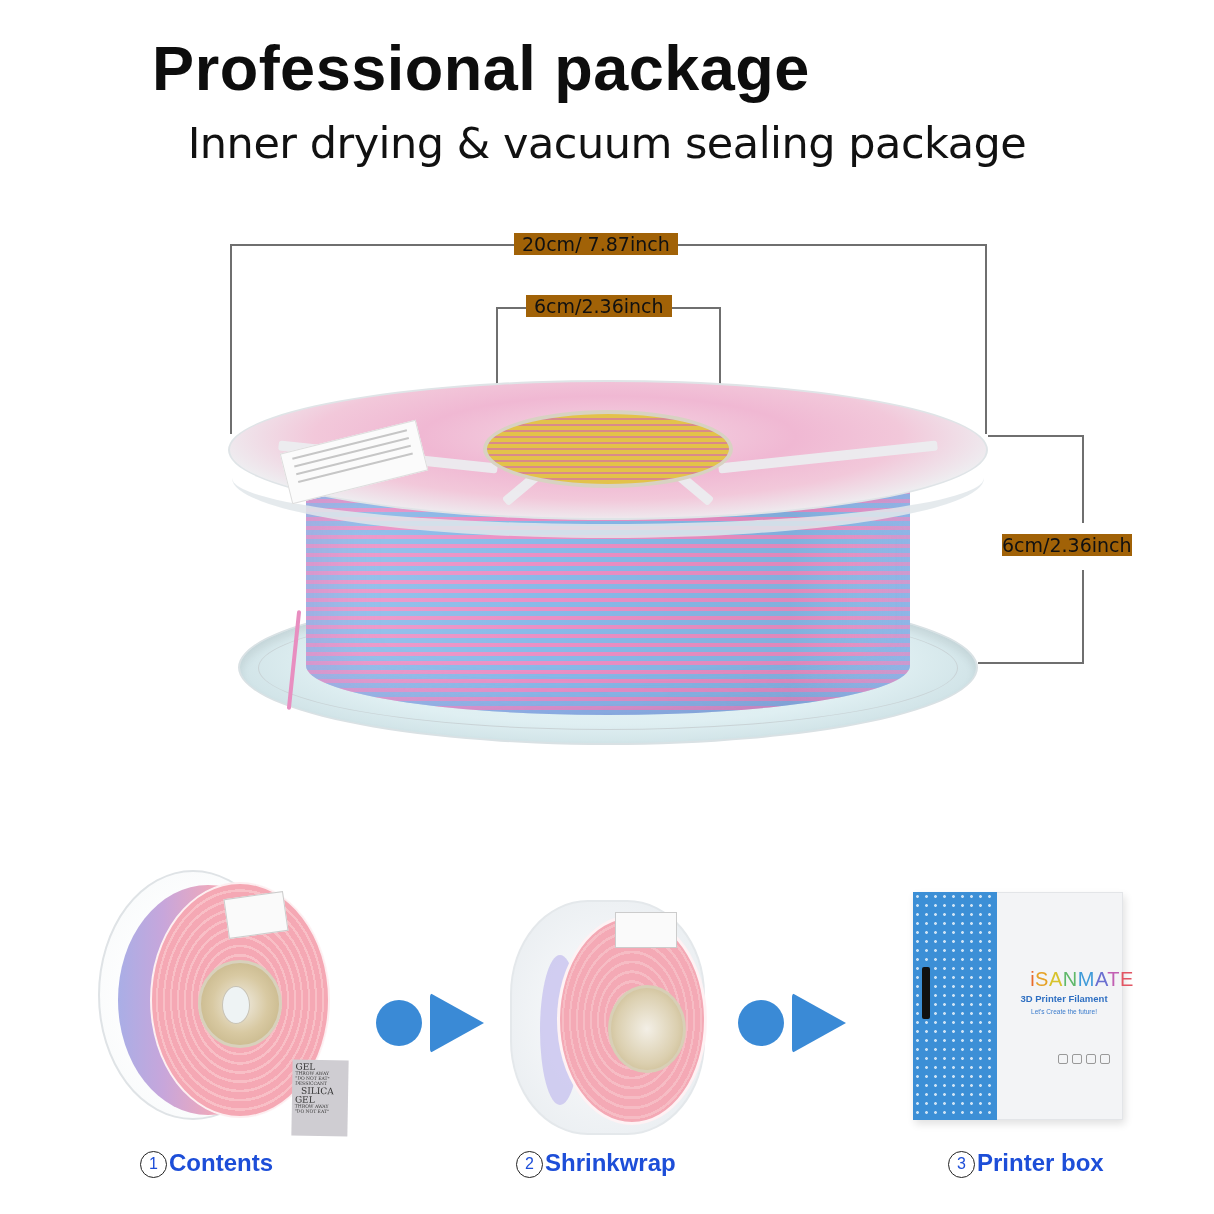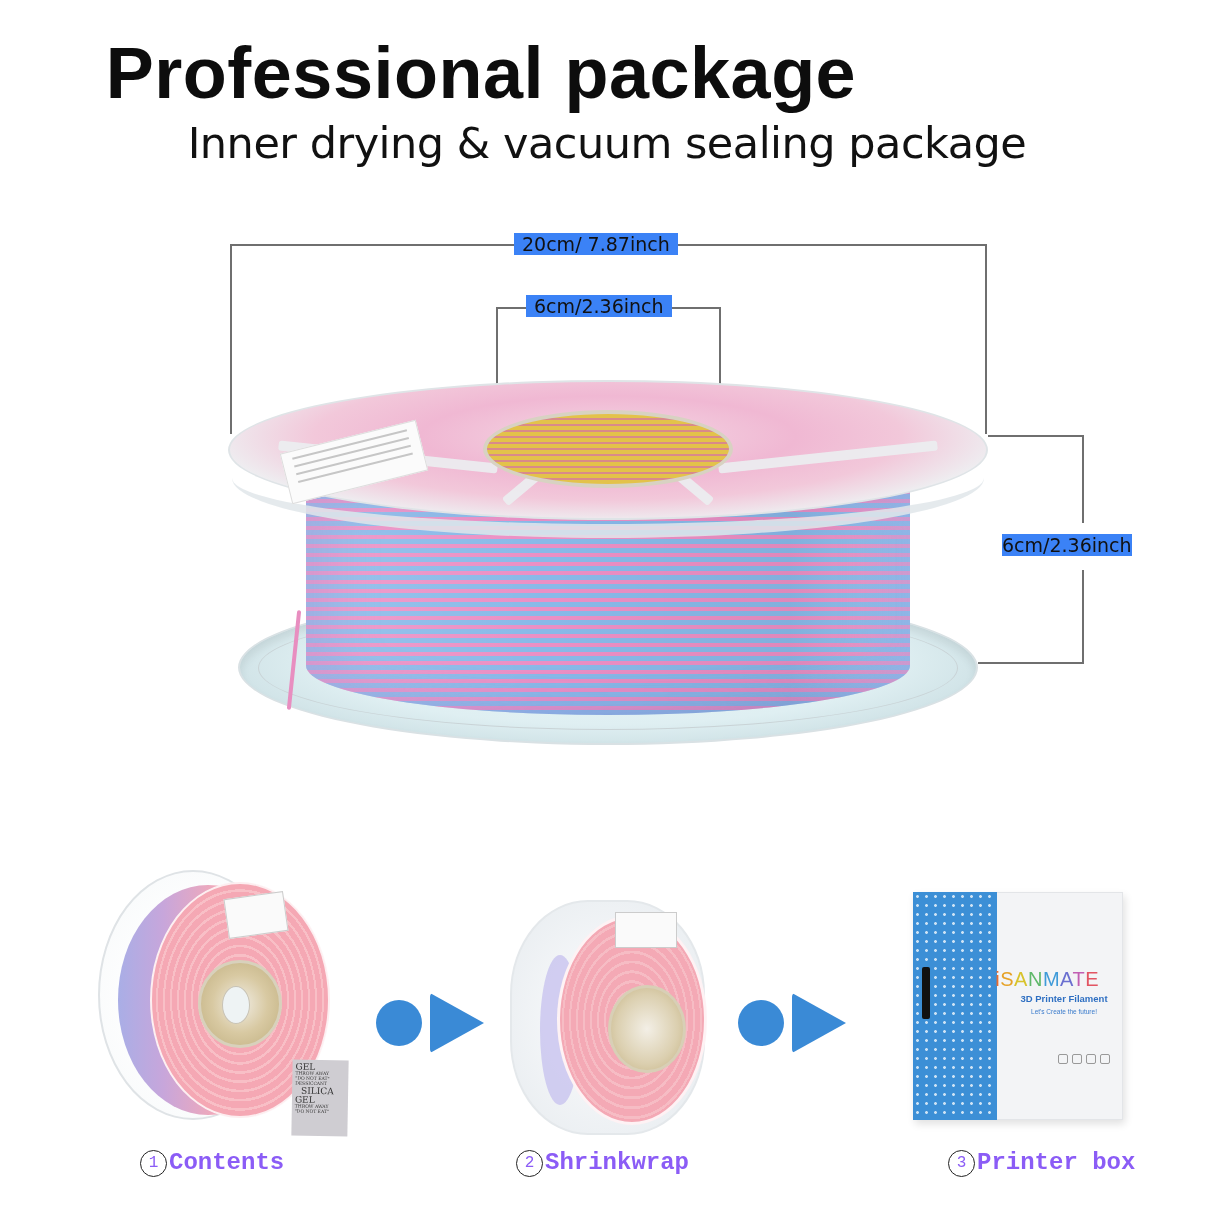--- a/index.html
+++ b/index.html
@@ -1,25 +1,25 @@
 <!DOCTYPE html>
 <html><head>
 <meta charset="utf-8">
 <style>
   * { margin:0; padding:0; box-sizing:border-box; }
   html, body { width:1214px; height:1214px; background:#ffffff; overflow:hidden; }
   body { position:relative; font-family:"DejaVu Sans", sans-serif; color:#111; }
 
   .title { position:absolute; left:0; top:32px; width:962px; text-align:center;
-    font-family:"Liberation Sans", sans-serif; font-weight:700; font-size:72px; letter-spacing:0.5px; color:#0d0d0d; }
+    font-family:"Liberation Sans", sans-serif; font-weight:700; font-size:63px; letter-spacing:0.5px; color:#0d0d0d; }
   .subtitle { position:absolute; left:0; top:118px; width:1214px; text-align:center;
     font-family:"DejaVu Sans", sans-serif; font-weight:400; font-size:43px; color:#111; letter-spacing:-0.5px; }
 
   .dim-line { position:absolute; background:#6f6f6f; }
-  .dim-label { position:absolute; font-family:"DejaVu Sans", sans-serif; font-size:19px; color:#111; background:#3b82f6; padding:0 8px; white-space:nowrap; }
+  .dim-label { position:absolute; font-family:"DejaVu Sans", sans-serif; font-size:19px; color:#111; background:#a16207; padding:0 8px; white-space:nowrap; }
 
   
   .spool { position:absolute; left:228px; top:380px; width:760px; height:380px; }
   .flange-bottom { position:absolute; left:10px; top:210px; width:740px; height:155px; border-radius:50%;
     background:radial-gradient(ellipse at 50% 45%, #eaf5f7 0%, #dfeff2 55%, #cfe2e6 75%, #f2f6f8 100%);
     border:2px solid #d9e1e4; box-shadow:0 6px 10px rgba(0,0,0,0.08) inset; }
   .flange-bottom-rim { position:absolute; left:30px; top:226px; width:700px; height:124px; border-radius:50%;
     border:1px solid #c9d3d6; }
   .drum { position:absolute; left:78px; top:110px; width:604px; height:225px; border-radius:0 0 50% 50% / 0 0 22% 22%;
     background:repeating-linear-gradient(180deg, #eb8fc4 0px, #eb8fc4 4px, #88b9e8 4px, #88b9e8 9px);
@@ -35,21 +35,21 @@
     background:repeating-linear-gradient(180deg, #e3c24a 0px, #e3c24a 4px, #d98a8a 4px, #d98a8a 6px);
     border:4px solid #d8d2c2; }
   .spoke { position:absolute; background:rgba(235,238,241,0.9); height:10px; border-radius:3px; }
   .label-sticker { position:absolute; left:56px; top:56px; width:140px; height:52px; background:#fbfbfb; transform:rotate(-14deg);
     border:1px solid #ddd; }
   .label-sticker i { display:block; height:2px; background:#c6c6c6; margin:6px 10px 0 10px; }
   .tail { position:absolute; left:64px; top:230px; width:4px; height:100px; background:#e88ec0; border-radius:2px; transform:rotate(6deg); }
 
   
   .step { position:absolute; }
-  .step-caption { position:absolute; font-family:Liberation Mono, monospace; font-weight:700; font-size:24px; color:#8b5cf6; white-space:nowrap; }
+  .step-caption { position:absolute; font-family:Liberation Sans, sans-serif; font-weight:700; font-size:24px; color:#1d4ed8; white-space:nowrap; }
   .step-caption .num { display:inline-block; width:27px; height:27px; border:1.5px solid #222; border-radius:50%;
     font-size:16px; font-weight:400; text-align:center; line-height:24px; margin-right:2px; vertical-align:2px; }
 
   
   .s1-outer { position:absolute; left:98px; top:870px; width:190px; height:250px; border-radius:50%;
     border:2px solid #dfe3e6; background:radial-gradient(ellipse at 60% 50%, rgba(255,255,255,0) 40%, rgba(240,244,246,0.6) 100%); }
   .s1-body { position:absolute; left:118px; top:885px; width:180px; height:230px; border-radius:50%;
     background:linear-gradient(90deg, #a9aee6 0%, #c7a6db 25%, #f2a9b9 55%, #f6aab4 100%); }
   .s1-face { position:absolute; left:150px; top:882px; width:180px; height:236px; border-radius:50%;
     background:repeating-radial-gradient(ellipse at 50% 50%, #f5a8b4 0px, #f5a8b4 5px, #f8bfc6 5px, #f8bfc6 7px);
@@ -75,21 +75,21 @@
   .s2-label { position:absolute; left:615px; top:912px; width:62px; height:36px; background:#fafafa; border:1px solid #ccc; }
 
   
   .box { position:absolute; left:913px; top:892px; width:210px; height:228px; background:#f3f4f6; border:1px solid #e3e5e8;
     box-shadow:2px 4px 8px rgba(0,0,0,0.12); }
   .box-side { position:absolute; left:913px; top:892px; width:84px; height:228px;
     background-color:#3c8fd6;
     background-image:radial-gradient(circle, rgba(255,255,255,0.75) 1.2px, transparent 1.6px);
     background-size:9px 9px; }
   .box-handle { position:absolute; left:922px; top:967px; width:8px; height:52px; background:#111; border-radius:2px; }
-  .box-brand { position:absolute; left:981px; top:968px; width:118px; text-align:right; font-family:"Liberation Sans", sans-serif;
+  .box-brand { position:absolute; left:1023px; top:968px; width:118px; text-align:center; font-family:"Liberation Sans", sans-serif;
     font-weight:400; font-size:20px; letter-spacing:0.5px; }
   .box-brand span:nth-child(1){color:#e86b2c}
   .box-brand span:nth-child(2){color:#e6a227}
   .box-brand span:nth-child(3){color:#d8c32c}
   .box-brand span:nth-child(4){color:#5fb86a}
   .box-brand span:nth-child(5){color:#3f9bd9}
   .box-brand span:nth-child(6){color:#6a6fd0}
   .box-brand span:nth-child(7){color:#c25fb3}
   .box-brand span:nth-child(8){color:#e25563}
   .box-sub { position:absolute; left:1005px; top:993px; width:118px; text-align:center; font-family:"Liberation Sans", sans-serif;

